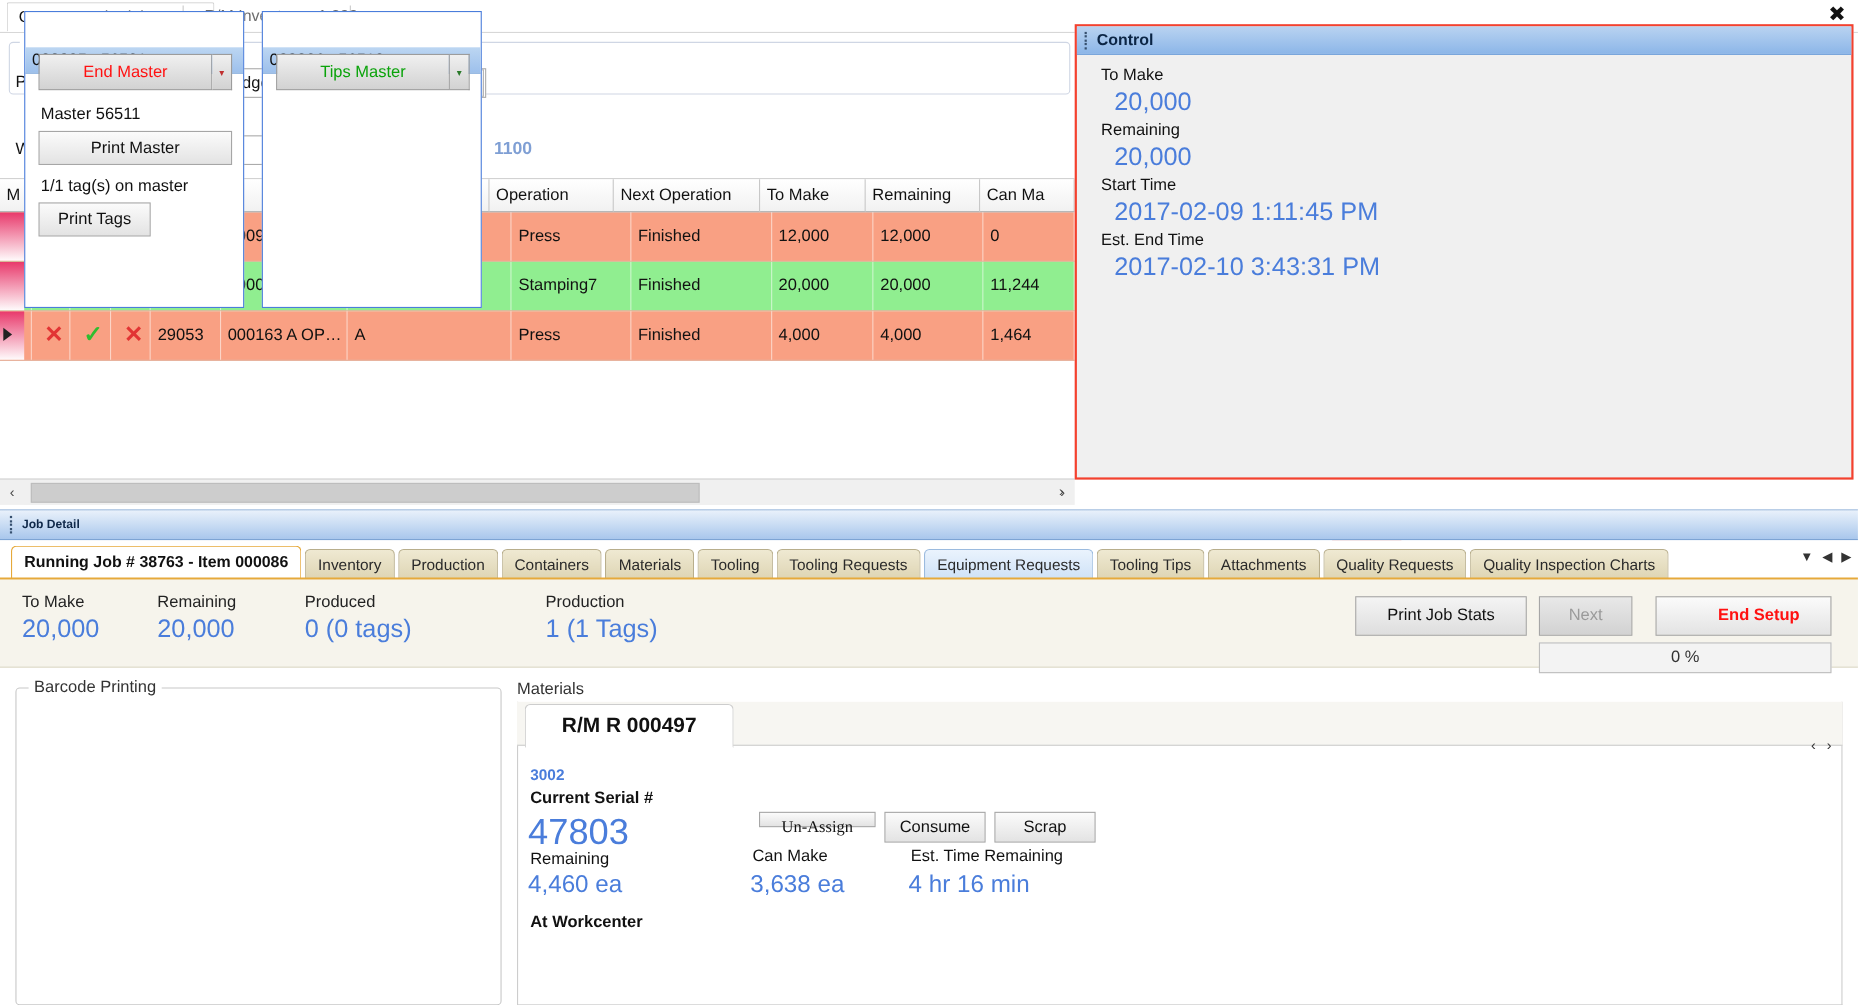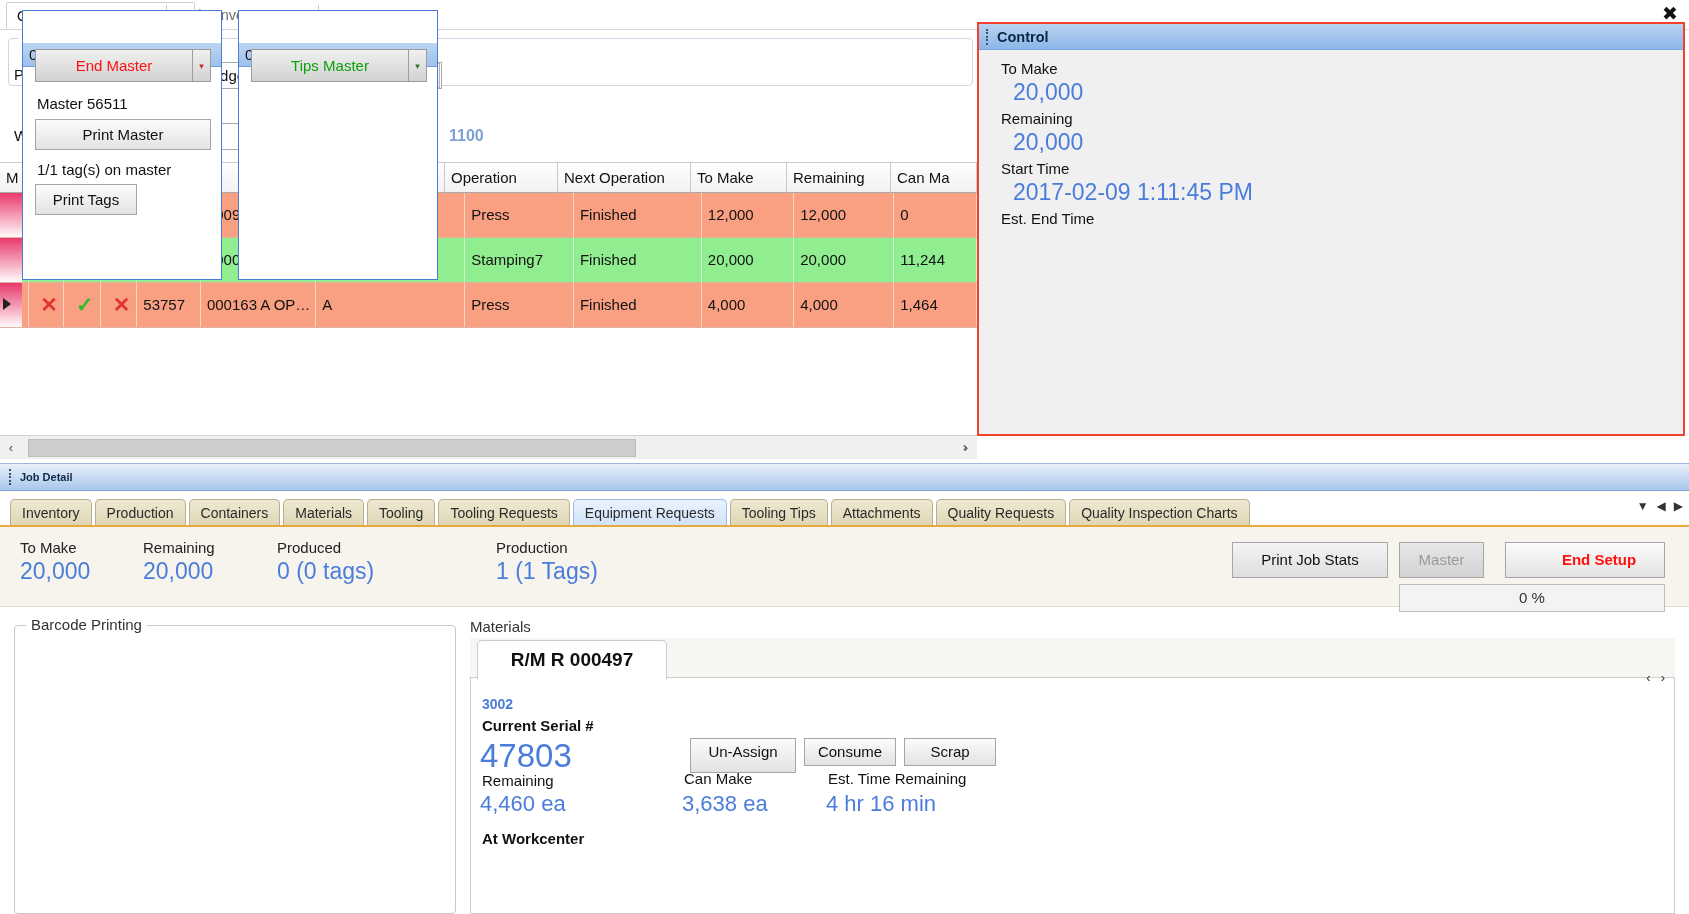--- a/index.html
+++ b/index.html
@@ -284,21 +284,21 @@
       </div>
       <div class="gc" style="width:36px">
           <span class="xmark">✕</span>
         </div>
       <div class="gc" style="width:38px">
           <span class="chk">✓</span>
         </div>
       <div class="gc" style="width:38px">
           <span class="xmark">✕</span>
         </div>
-      <div class="gc" style="width:66px">53757</div>
+      <div class="gc" style="width:66px">29053</div>
       <div class="gc" style="width:120px">000163  A  OP…</div>
       <div class="gc" style="width:155px">A</div>
       <div class="gc" style="width:113px">Press</div>
       <div class="gc" style="width:133px">Finished</div>
       <div class="gc" style="width:96px">4,000</div>
       <div class="gc" style="width:104px">4,000</div>
       <div class="gc" style="width:86px">1,464</div>
     </div>
   </div>
 
@@ -322,20 +322,21 @@
       <span>Control</span>
     </div>
     <div class="ctrl-body">
       <div class="ctrl-lbl">To Make</div>
       <div class="ctrl-val">20,000</div>
       <div class="ctrl-lbl">Remaining</div>
       <div class="ctrl-val">20,000</div>
       <div class="ctrl-lbl">Start Time</div>
       <div class="ctrl-val">2017-02-09 1:11:45 PM</div>
       <div class="ctrl-lbl">Est. End Time</div>
+      <div class="ctrl-val">2017-02-10 3:43:31 PM</div>
     </div>
   </div>
 
   <div class="grid-right-arrow">›</div>
 
   <div class="side-tabs">
     <div class="st">Notes</div>
     <div class="pipe">|</div>
     <div class="st">Quality Inspection</div>
     <div class="st sel">Control</div>
@@ -351,20 +352,21 @@
         <i></i>
         <i></i>
         <i></i>
         <i></i>
       </div>
     <span>Job Detail</span>
   </div>
 
   <div class="jd-tabrow">
     <div class="jdtabs">
+      <div class="jdtab sel">Running Job # 38763 - Item 000086</div>
       <div class="jdtab">Inventory</div>
       <div class="jdtab">Production</div>
       <div class="jdtab">Containers</div>
       <div class="jdtab">Materials</div>
       <div class="jdtab">Tooling</div>
       <div class="jdtab">Tooling Requests</div>
       <div class="jdtab hl">Equipment Requests</div>
       <div class="jdtab">Tooling Tips</div>
       <div class="jdtab">Attachments</div>
       <div class="jdtab">Quality Requests</div>
@@ -390,21 +392,21 @@
     <div class="stat" style="left:277px; top:12px;">
       <div class="k">Produced</div>
       <div class="v">0 (0 tags)</div>
     </div>
     <div class="stat" style="left:496px; top:12px;">
       <div class="k">Production</div>
       <div class="v">1 (1 Tags)</div>
     </div>
 
     <div class="btn flat" style="position:absolute; left:1232px; top:15px; width:156px; height:36px; line-height:34px;">Print Job Stats</div>
-    <div class="btn disabled" style="position:absolute; left:1399px; top:15px; width:85px; height:36px; line-height:34px;">Master</div>
+    <div class="btn disabled" style="position:absolute; left:1399px; top:15px; width:85px; height:36px; line-height:34px;">Next</div>
     <div class="btn endsetup" style="position:absolute; left:1505px; top:15px; width:160px; height:36px; line-height:34px;">End Setup</div>
     <div class="pct-box" style="left:1399px; top:57px; width:266px; height:28px; line-height:26px;">0 %</div>
   </div>
 
   <div class="bc-group"></div>
   <div class="bc-legend">Barcode Printing</div>
 
   <div class="bc-card" style="left:22px;">
     <div class="hdr">000085 : 56521</div>
     <div class="split-btn">
@@ -432,21 +434,21 @@
     <div class="mat-nav">
       <span>‹</span>
       <span>›</span>
     </div>
   </div>
 
   <div class="m-sub" style="left:482px; top:696px;">3002</div>
   <div class="m-k bold" style="left:482px; top:717px;">Current Serial #</div>
   <div class="m-v" style="left:480px; top:737px; font-size:33px; font-weight:normal;">47803</div>
 
-  <div class="btn" style="position:absolute; left:690px; top:738px; width:106px; height:35px; line-height:26px;">Un-Assign</div>
+  <div class="btn" style="position:absolute; left:690px; top:738px; width:106px; height:14px; line-height:26px;font-family:Liberation Serif, serif;">Un-Assign</div>
   <div class="btn" style="position:absolute; left:804px; top:738px; width:92px; height:28px; line-height:26px;">Consume</div>
   <div class="btn" style="position:absolute; left:904px; top:738px; width:92px; height:28px; line-height:26px;">Scrap</div>
 
   <div class="m-k" style="left:482px; top:772px;">Remaining</div>
   <div class="m-v" style="left:480px; top:791px;">4,460 ea</div>
 
   <div class="m-k" style="left:684px; top:770px;">Can Make</div>
   <div class="m-v" style="left:682px; top:791px;">3,638 ea</div>
 
   <div class="m-k" style="left:828px; top:770px;">Est. Time Remaining</div>

